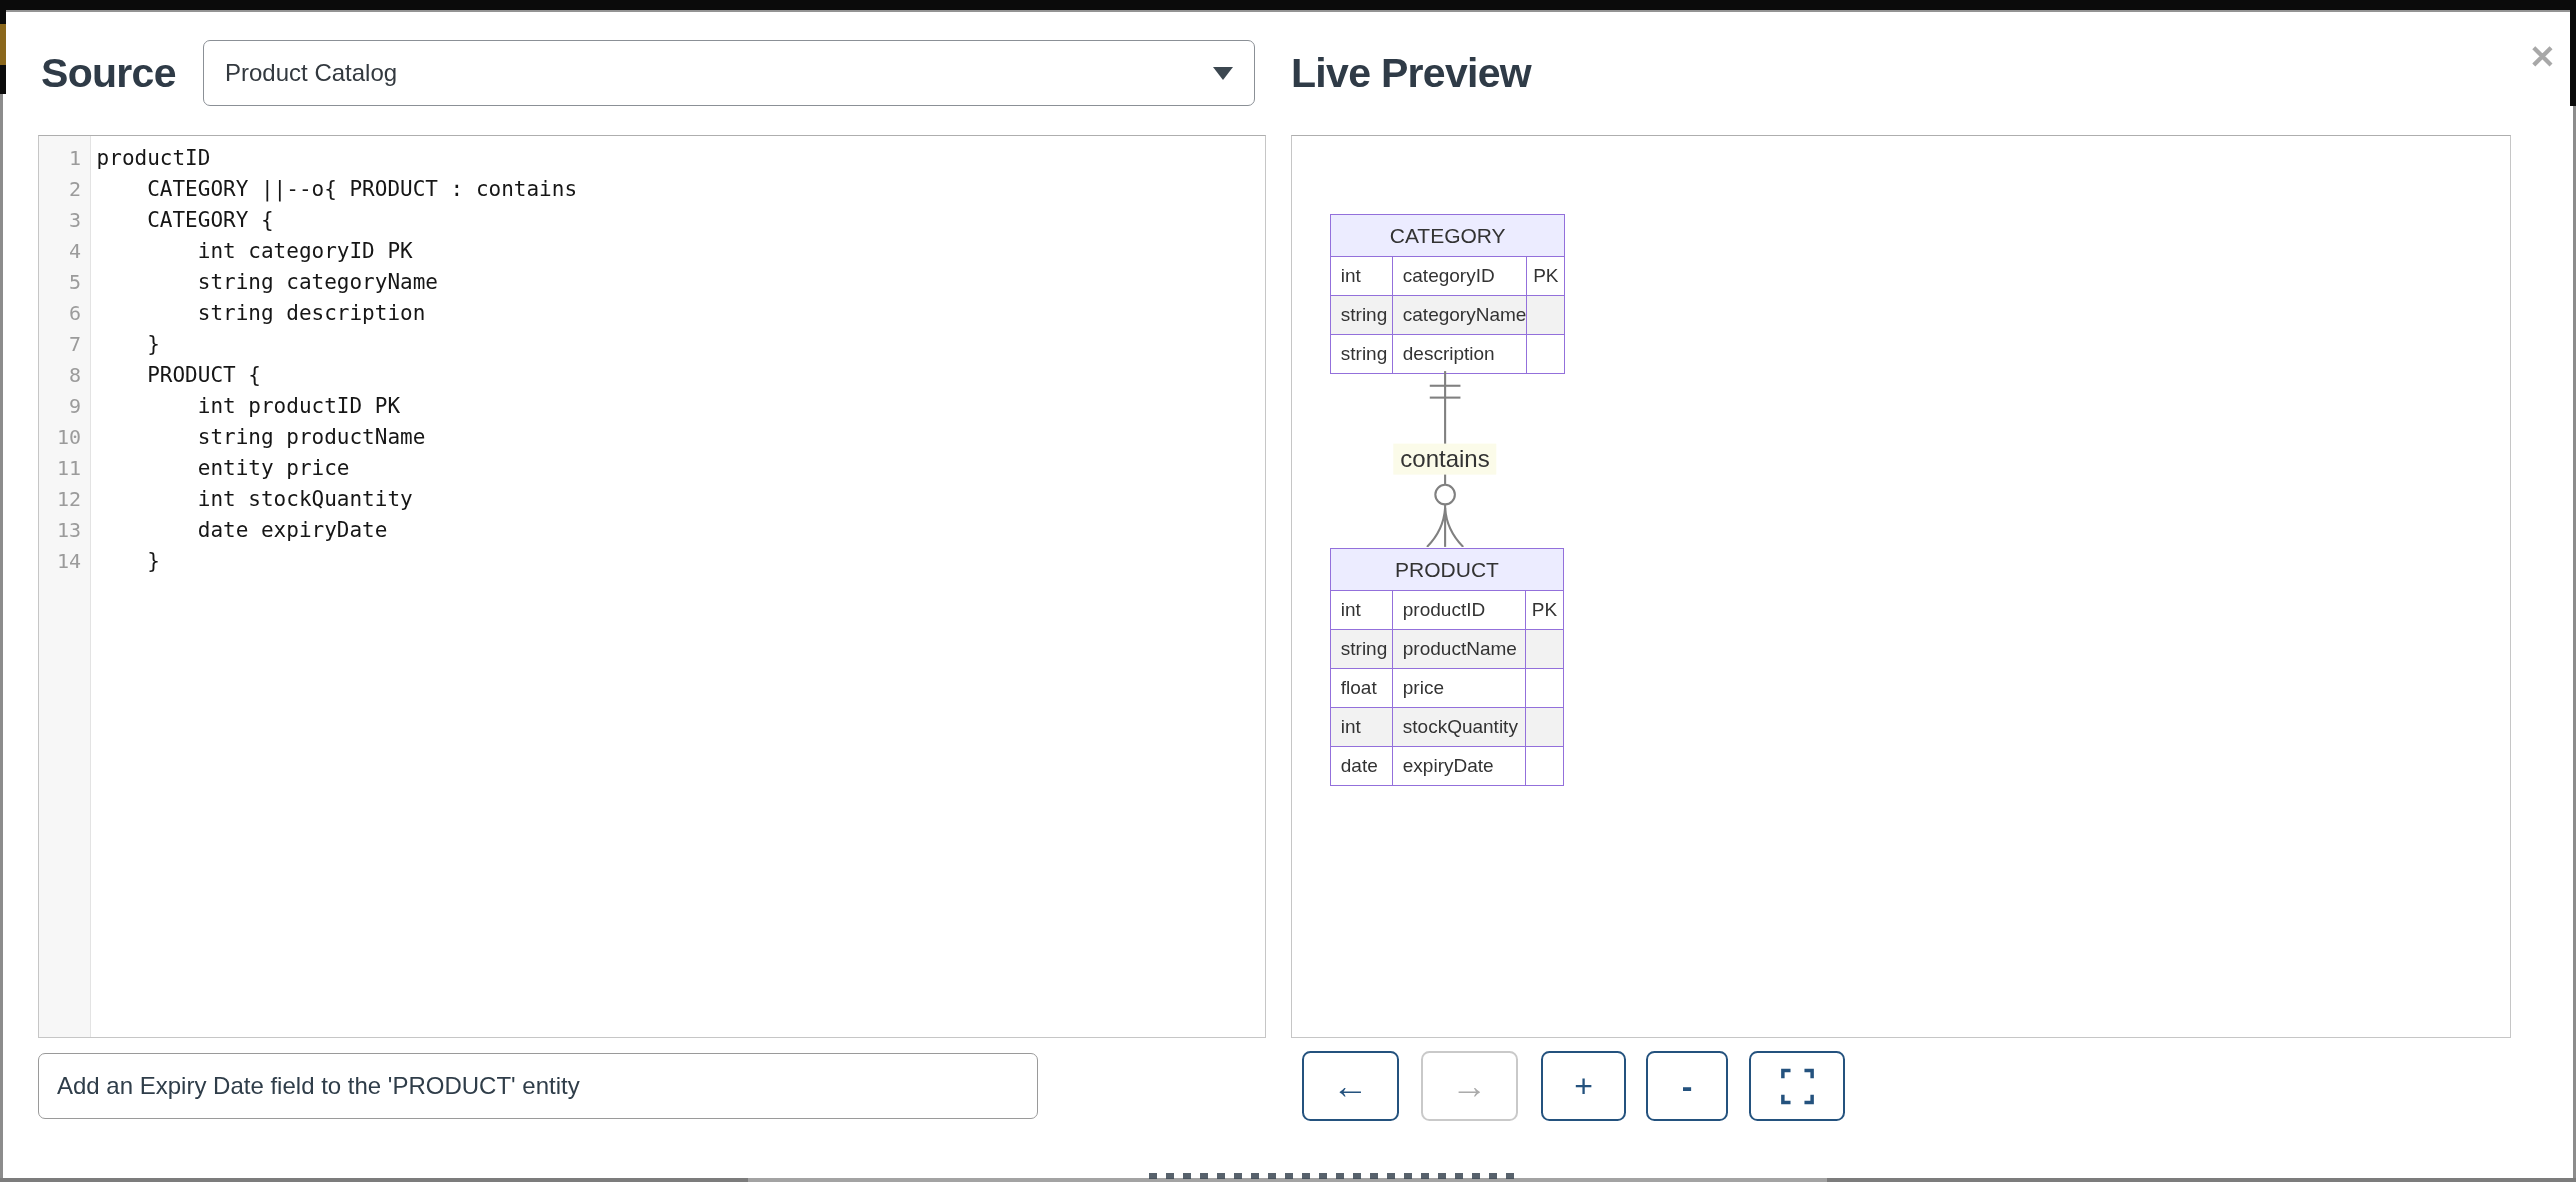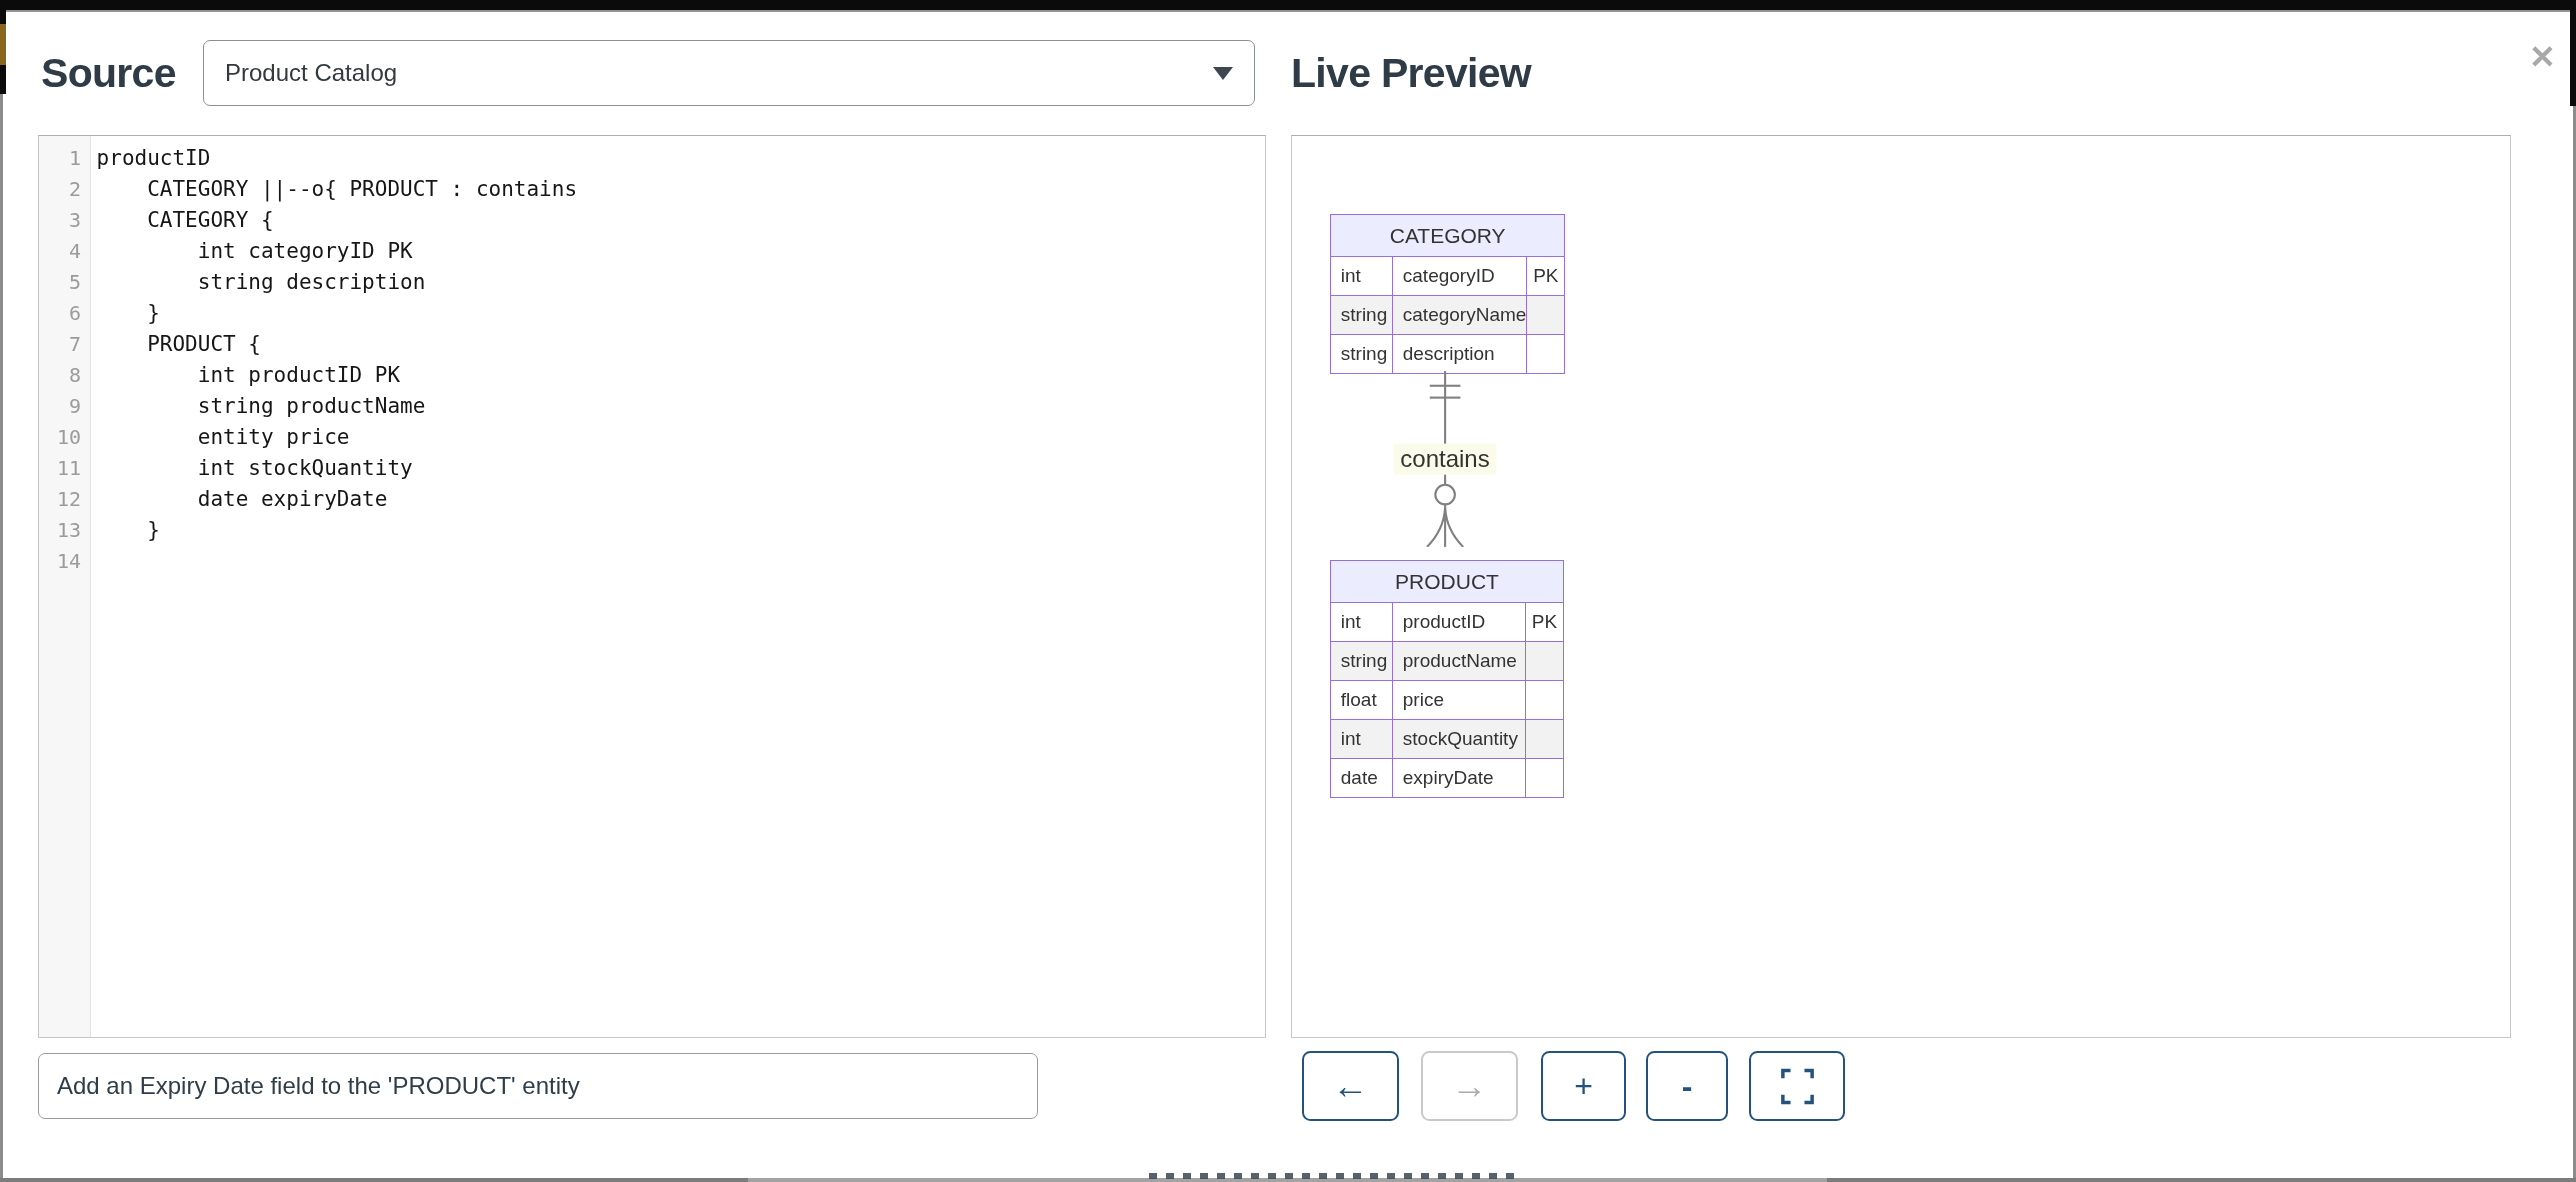--- a/index.html
+++ b/index.html
@@ -53,21 +53,21 @@
     border:0.7px solid #c6c6c6;border-top:1.4px solid #aeaeae;background:#fff;}
 
   
   .entity{position:absolute;border-collapse:collapse;background:#fff;}
   .entity th{height:41px;background:#ECECFF;border:1.4px solid #9370DB;font-size:21px;font-weight:400;color:#333;padding:0 21px;}
   .entity td{height:38px;border:1.4px solid #9370DB;font-size:19px;color:#333;padding:0 0 0 9.8px;background:#fff;}
   .entity td.key{text-align:center;padding:0;}
   .entity tr.alt td{background:#f2f2f2;}
   .col-type{width:62px;}.col-attr{width:133px;}.col-key{width:38px;}
   #entity-category{left:38px;top:78px;}
-  #entity-product{left:38px;top:424px;}
+  #entity-product{left:38px;top:412px;}
   .rel-svg{position:absolute;left:38px;top:235px;width:233px;height:176px;}
   .rel-label{position:absolute;left:153px;top:323px;transform:translate(-50%,-50%);
     background:#fbfbe9;padding:1.4px 7px;font-size:24px;color:#333;}
 
   
   .pbtn{position:absolute;top:1051px;height:70px;box-sizing:border-box;background:#fff;
     border:2.1px solid #24527e;border-radius:8.4px;display:flex;align-items:center;justify-content:center;
     color:#24527e;cursor:pointer;}
   .pbtn .glyph{font-size:36px;line-height:1;}
   #btn-back{left:1302px;width:97px;}
@@ -114,20 +114,21 @@
     <div class="ln">11</div>
     <div class="ln">12</div>
     <div class="ln">13</div>
     <div class="ln">14</div>
   </div>
   <div class="codebody">
     <div class="cl">productID</div>
     <div class="cl">    CATEGORY ||--o{ PRODUCT : contains</div>
     <div class="cl">    CATEGORY {</div>
     <div class="cl">        int categoryID PK</div>
+    <div class="cl">        string categoryName</div>
     <div class="cl">        string description</div>
     <div class="cl">    }</div>
     <div class="cl">    PRODUCT {</div>
     <div class="cl">        int productID PK</div>
     <div class="cl">        string productName</div>
     <div class="cl">        entity price</div>
     <div class="cl">        int stockQuantity</div>
     <div class="cl">        date expiryDate</div>
     <div class="cl">    }</div>
   </div>

